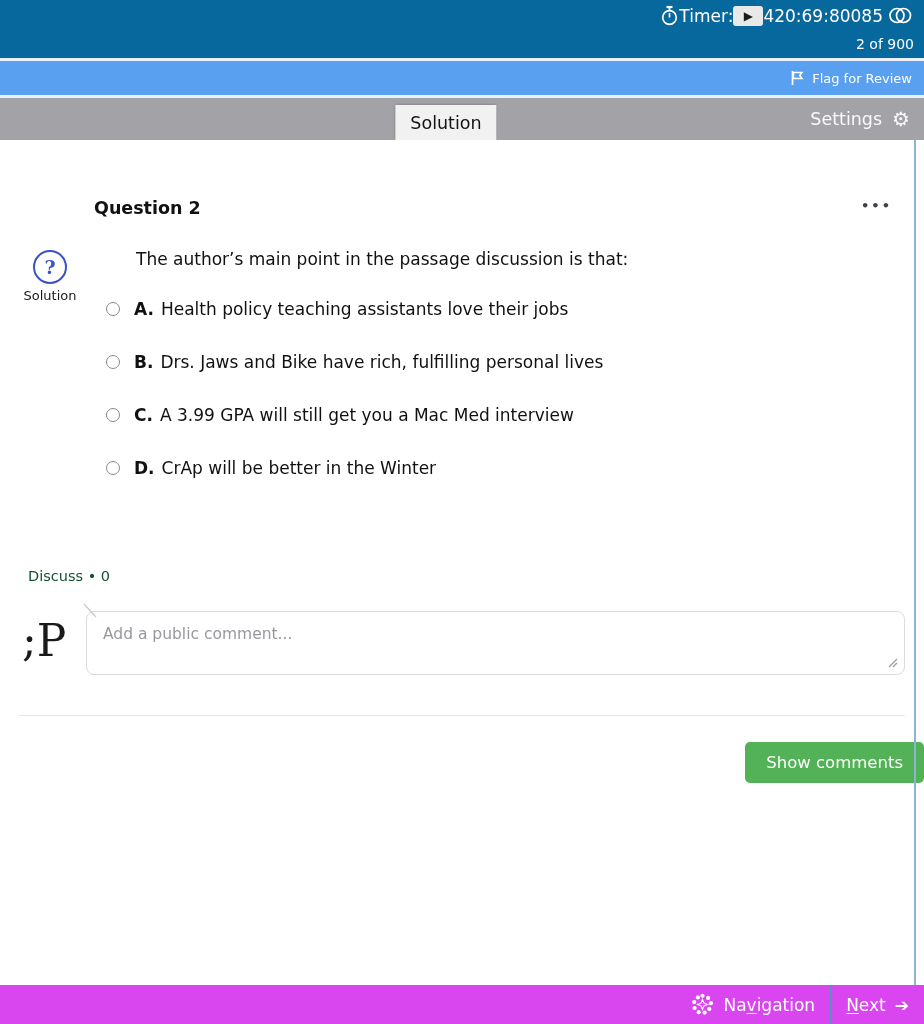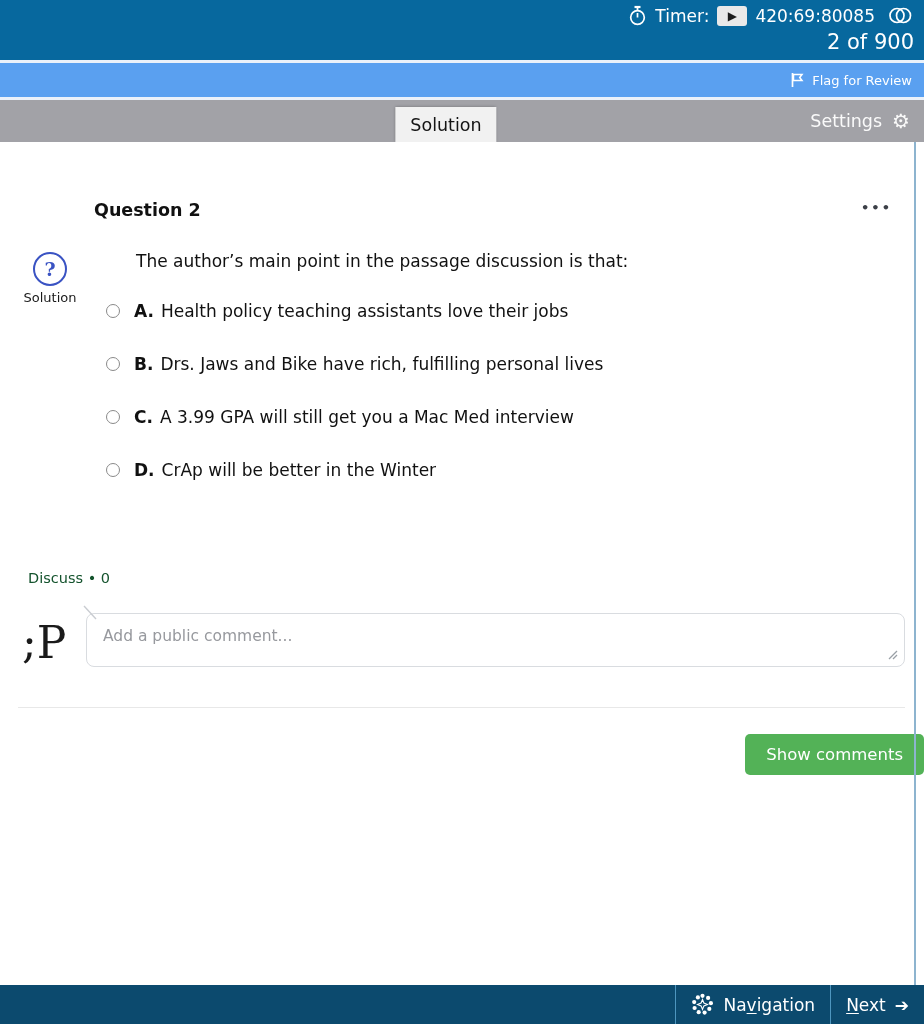--- a/index.html
+++ b/index.html
@@ -5,22 +5,22 @@
   * { box-sizing: border-box; }
   html,body { margin:0; padding:0; }
   body {
     width:924px; height:1024px;
     font-family:"DejaVu Sans","Liberation Sans",sans-serif;
     display:flex; flex-direction:column;
     background:#fff; overflow:hidden; color:#111;
   }
   
   .topbar { background:#07689e; color:#fff; padding:5px 10px 6px; flex:0 0 53px; }
-  .topbar .row1 { display:flex; justify-content:flex-end; align-items:center; gap:8px; font-size:17px;text-align:center; }
-  .topbar .row2 { display:flex; justify-content:flex-end; align-items:center; font-size:21px; margin-top:4px; }
+  .topbar .row1 { display:flex; justify-content:flex-end; align-items:center; font-size:17px;text-align:center; }
+  .topbar .row2 { display:flex; justify-content:flex-end; align-items:center; font-size:14px; margin-top:10px; }
   .playbox {
     display:inline-flex; align-items:center; justify-content:center;
     background:#e9e9e9; border-radius:3px; width:30px; height:20px;
     color:#1c1c1c; font-size:12px; line-height:1; cursor:pointer;
   }
   .icon-svg { display:block; }
   
   .flagbar {
     flex:0 0 37px; background:#5aa0f0; border-top:3px solid #eaf1fa;
     display:flex; justify-content:flex-end; align-items:center;
@@ -68,35 +68,35 @@
   
   .discuss-label { margin:57px 0 0 28px; font-size:14.5px; color:#14532d; }
   .comment-row { display:flex; margin-top:27px; padding:0 19px 0 16px; }
   .avatar {
     width:70px; flex:0 0 70px; font-family:"DejaVu Serif","Liberation Serif",serif;
     font-size:44px; color:#1a1a1a; line-height:1; padding-left:6px; padding-top:8px;
   }
   .bubble { position:relative; flex:1; }
   .tail { position:absolute; left:-5px; top:-9px; }
   .comment-input {
-    width:100%; height:54px; border:1px solid #d9dce0; border-radius:8px;
+    width:100%; height:64px; border:1px solid #d9dce0; border-radius:8px;
     padding:13px 16px; font-family:"DejaVu Sans","Liberation Sans",sans-serif;
     font-size:15.5px; color:#333; resize:none; outline:none; background:#fff;
   }
   .comment-input::placeholder { color:#97999e; }
   .resize-handle { position:absolute; right:6px; bottom:10px; pointer-events:none; }
   .divider { border:none; border-top:1px solid #e8e8e8; margin:36px 19px 0 18px; }
   .btn-row { display:flex; justify-content:flex-end; margin-top:26px; }
   .show-comments {
     background:#53b257; color:#fff; border:none; border-radius:5px;
     padding:11px 21px; font-size:16.5px; cursor:pointer;
     font-family:"DejaVu Sans","Liberation Sans",sans-serif;
   }
   
-  .footer { flex:0 0 39px; background:#0c4a6e; display:flex; justify-content:flex-end;
+  .footer { flex:0 0 39px; background:#d946ef; display:flex; justify-content:flex-end;
     align-items:stretch; color:#fff; font-size:17px; }
   .fsep { width:1px; background:#4e96bf; }
   .fgroup { display:flex; align-items:center; gap:9px; padding:0 15px; cursor:pointer; }
   .fgroup u { text-underline-offset:2px; }
   .next-arrow { font-weight:bold; }
 </style>
 </head>
 <body>
 
 <div class="topbar">

